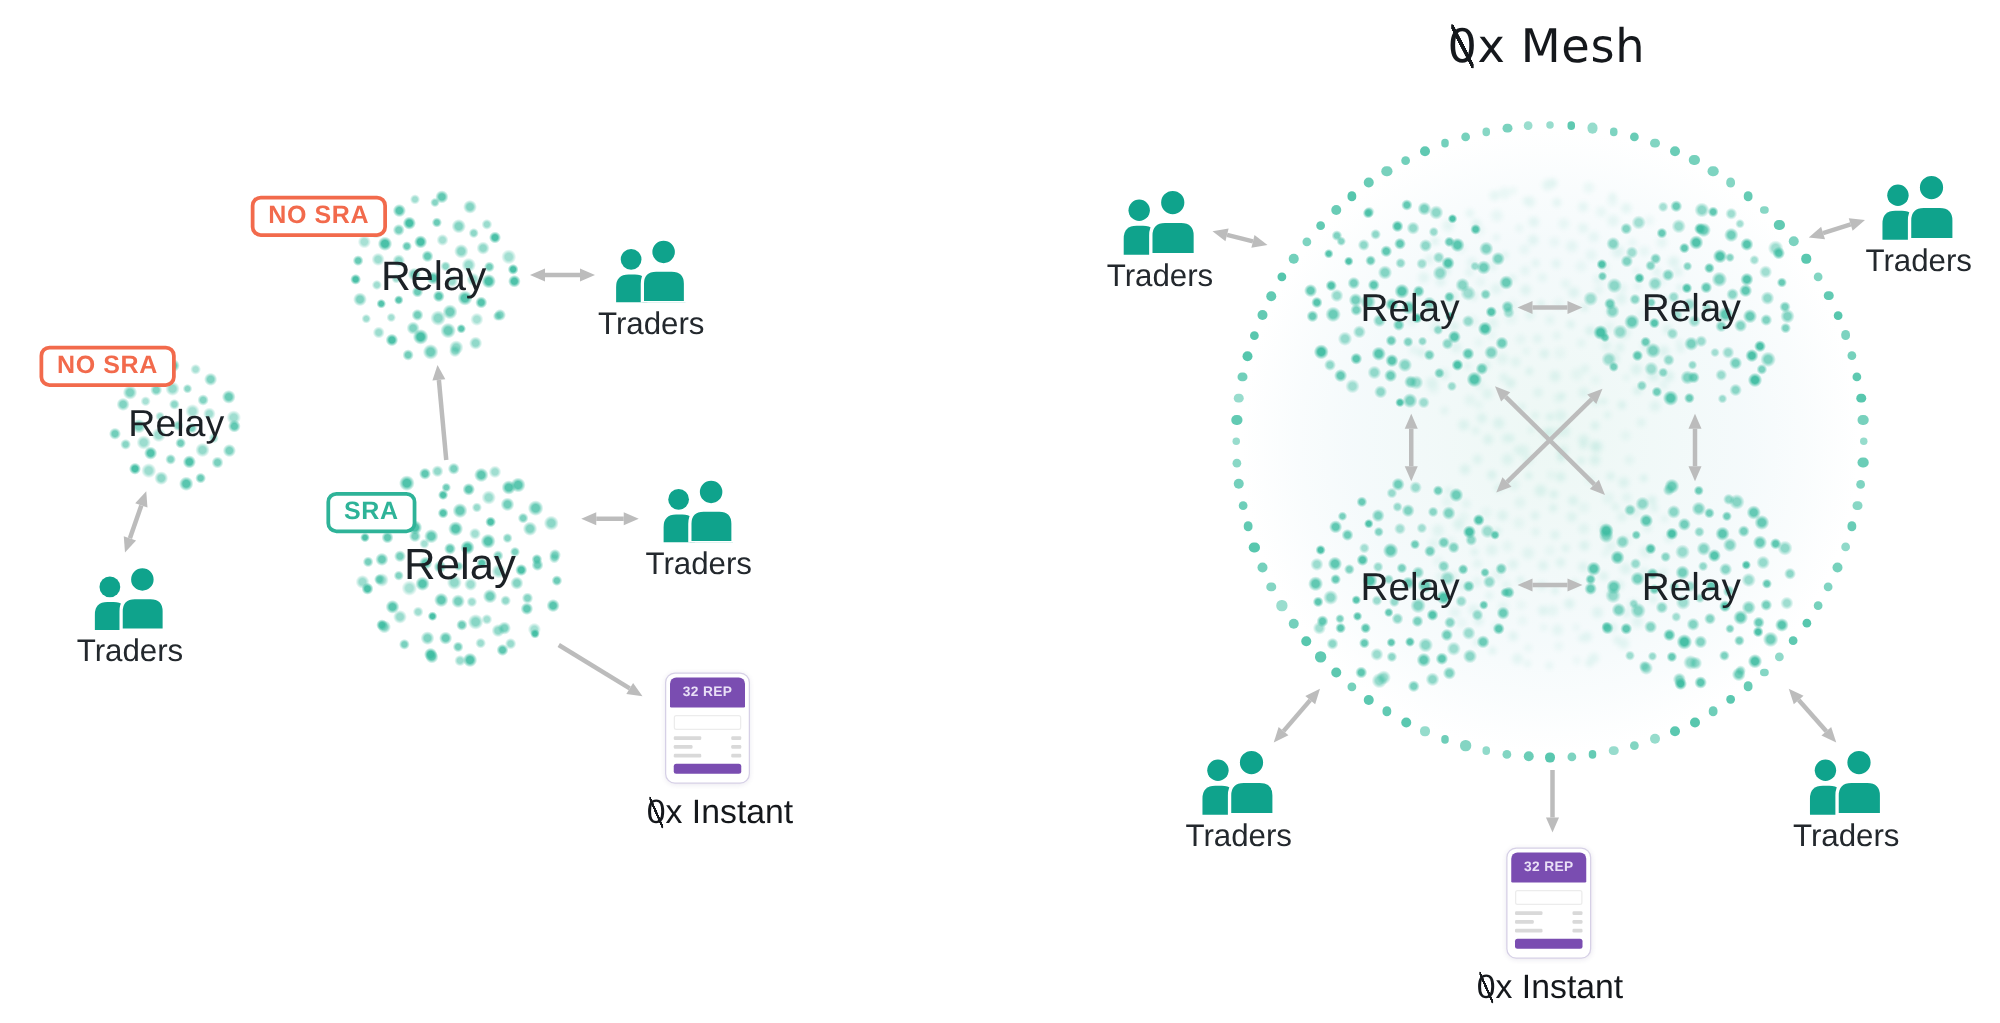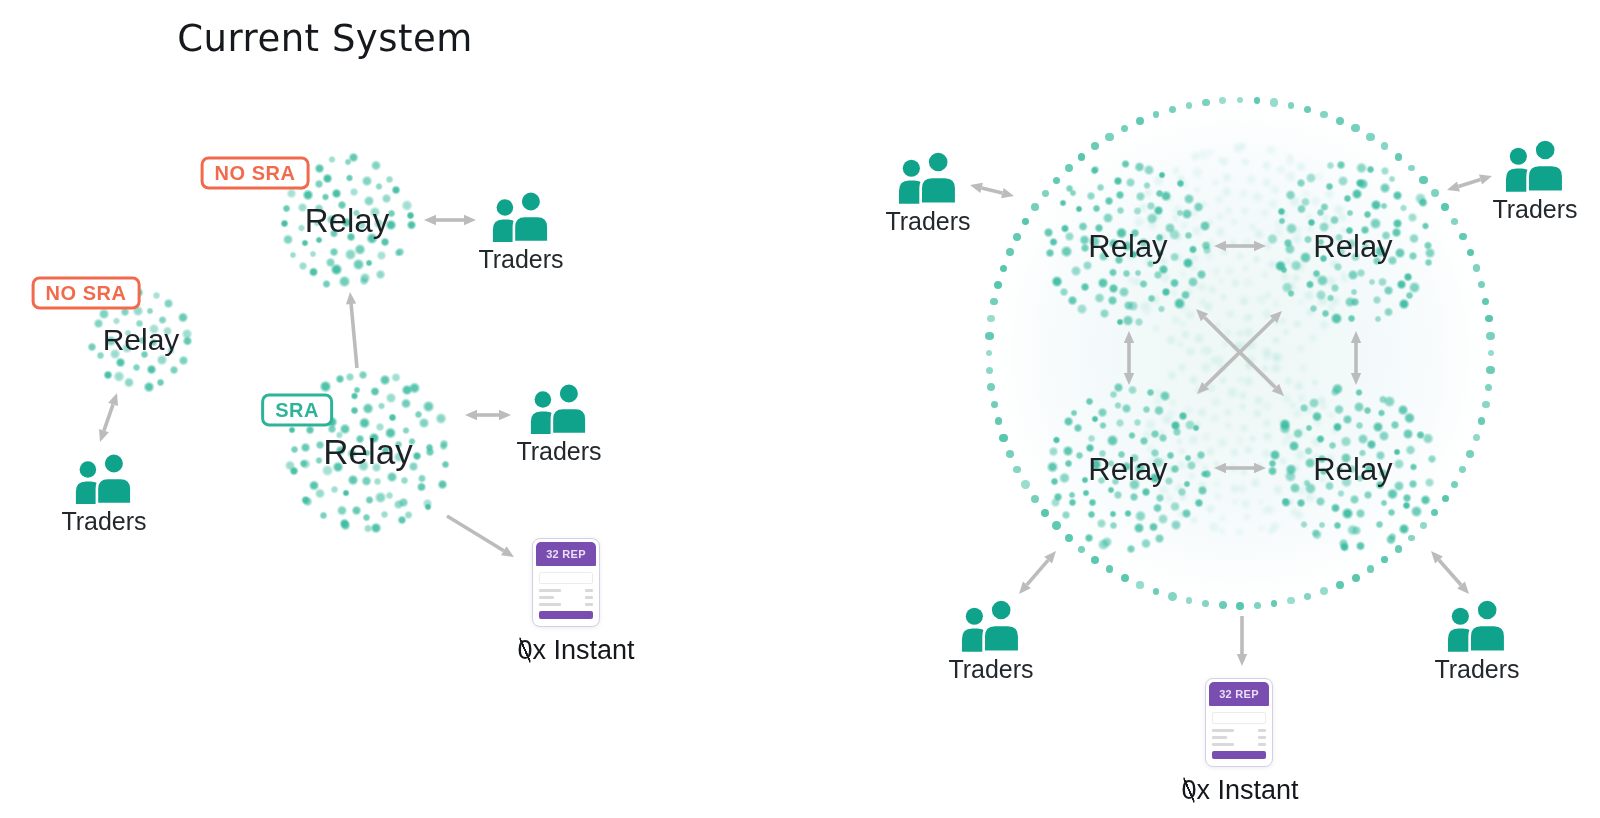--- a/index.html
+++ b/index.html
@@ -182,21 +182,21 @@
       <line x1="1048.173097024195" y1="560.0961304853951" x2="1026.826902975805" y2="584.9038695146049" stroke="#bcbcbc" stroke-width="3.6"></line>
       <polygon points="1019,594 1022.8852464321338,581.5122115584228 1030.7685595194762,588.2955274707871" fill="#bcbcbc"></polygon>
       <polygon points="1056,551 1052.114753567866,563.4877884415772 1044.2314404805238,556.7044725292129" fill="#bcbcbc"></polygon>
       <line x1="1438.9463735576605" y1="559.9919490257738" x2="1461.0536264423395" y2="585.0080509742262" stroke="#bcbcbc" stroke-width="3.6"></line>
       <polygon points="1469,594 1457.1571151978376,588.4514795158791 1464.9501376868413,581.5646224325733" fill="#bcbcbc"></polygon>
       <polygon points="1431,551 1442.8428848021624,556.5485204841209 1435.0498623131587,563.4353775674267" fill="#bcbcbc"></polygon>
       <line x1="1242" y1="616" x2="1242" y2="654" stroke="#bcbcbc" stroke-width="3.6"></line>
       <polygon points="1242,666 1236.8,654 1247.2,654" fill="#bcbcbc"></polygon>
     </svg>
 
-  <div class="abs ctr panel-title" style="left:325px;top:38px">Current System</div>
+  <div class="abs ctr panel-title" style="left:1237px;top:37px"><span class="sz">0</span>x Mesh</div>
 
   <div class="abs ctr badge badge-orange" style="left:255px;top:173px">NO SRA</div>
   <div class="abs ctr badge badge-orange" style="left:86px;top:293px">NO SRA</div>
   <div class="abs ctr badge badge-teal" style="left:297px;top:410px">SRA</div>
 
   <div class="abs ctr relay-label" style="left:347px;top:221px;font-size:33px">Relay</div>
   <div class="abs ctr relay-label" style="left:141px;top:340px;font-size:30px">Relay</div>
   <div class="abs ctr relay-label" style="left:368px;top:452px;font-size:35px">Relay</div>
 
   <div class="abs traders" style="left:521px;top:190px">

